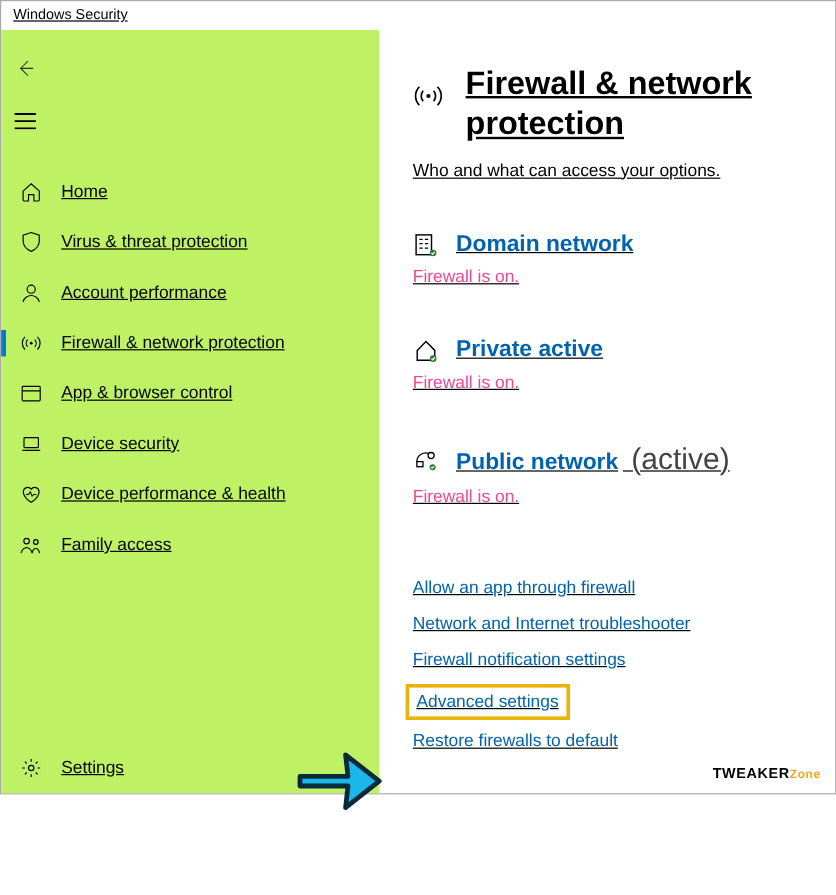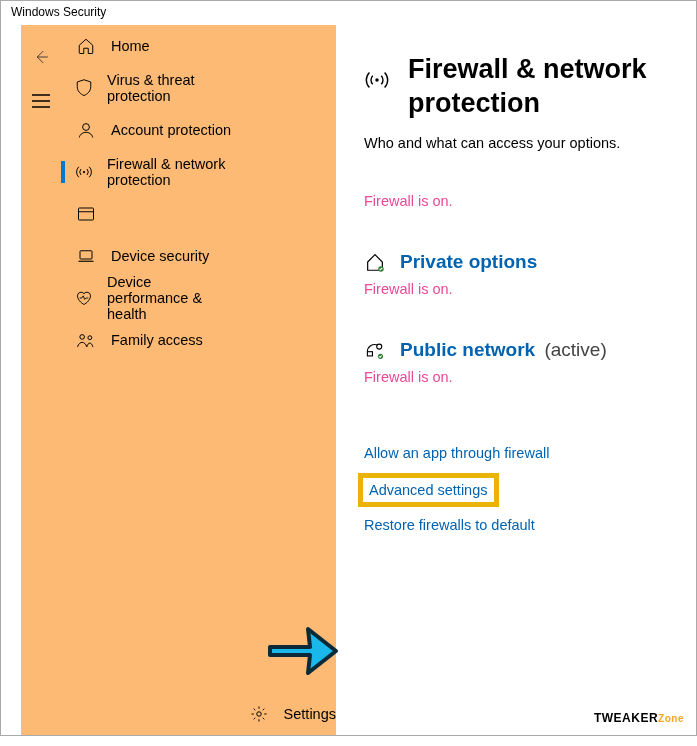--- a/index.html
+++ b/index.html
@@ -1,23 +1,23 @@
 <!DOCTYPE html>
 <html><head>
 <meta charset="utf-8">
 <style>
   * { box-sizing: border-box; margin: 0; padding: 0; }
   html, body { width: 697px; height: 746px; font-family: "Segoe UI", Arial, sans-serif; background: #fff; overflow: hidden; }
-  .window { width: 697px; height: 736px; border: 1px solid #aaa; position: relative; }
+  .window { width: 697px; height: 662px; border: 1px solid #aaa; position: relative; text-decoration: underline; }
 
   .titlebar { height: 24px; padding: 4px 10px 0 10px; font-size: 12px; color: #000; }
 
   .content { display: flex; height: calc(100% - 24px); }
 
-  .sidebar { width: 315px; background: #fdba74; display: flex; flex-direction: row; margin-left: 20px; }
+  .sidebar { width: 315px; background: #bef264; display: flex; flex-direction: column; }
   .sidebar-top { padding: 14px 0 0 0; }
   .back-btn { width: 40px; height: 36px; display:flex; align-items:center; justify-content:center; }
   .menu-btn { width: 40px; height: 40px; display:flex; align-items:center; justify-content:center; margin-top:6px; margin-bottom:18px;}
   .nav-list { flex: 1; }
   .nav-item {
     height: 42px; display: flex; align-items: center;
     padding-left: 14px; font-size: 14.5px; color: #000;
     position: relative; cursor: default;
   }
   .nav-item .icon { width: 22px; height: 22px; display:flex; align-items:center; justify-content:center; margin-right: 14px; }
@@ -28,27 +28,27 @@
 
   .main { flex: 1; padding: 28px 20px 0 28px; position: relative; }
   .page-header { display: flex; align-items: flex-start; gap: 18px; margin-bottom: 14px; }
   .page-header .hicon { margin-top: 14px; }
   h1 { font-weight: 600; font-size: 27px; line-height: 1.25; color: #000; }
   .page-desc { font-size: 14.5px; color: #000; margin-bottom: 42px; }
 
   .network { margin-bottom: 42px; }
   .net-head { display: flex; align-items: center; gap: 14px; }
   .net-title { font-size: 19px; font-weight: 600; color: #0063b1; }
-  .net-suffix { font-size: 19px; font-weight: 400; color: #444; margin-left: 4px;}
+  .net-suffix { font-size: 25px; font-weight: 400; color: #444; margin-left: 4px;}
   .net-status { font-size: 14.5px; color: #ec4899; margin-top: 8px; }
   .nicon { width: 22px; height: 22px; display:flex; align-items:center; justify-content:center;}
 
   .links { margin-top: 60px; }
   .link { font-size: 14.5px; color: #0063b1; margin-bottom: 14px; cursor: pointer; width: fit-content; }
-  .link.highlighted { border: 5px solid #eab308; padding: 4px 6px; margin-left: -6px; margin-bottom: 10px; margin-top:-2px;}
+  .link.highlighted { border: 3px solid #eab308; padding: 4px 6px; margin-left: -6px; margin-bottom: 10px; margin-top:-2px;}
 
   .arrow-callout {
     position: absolute; left: -74px; top: 592px; pointer-events: none;
   }
 
   .brand { position: absolute; right: 12px; bottom: 10px; font-size: 12px; font-weight: 700; letter-spacing: .5px;}
   .brand .bz { color: #f5a623; font-size:10px; }
 
   svg { display: block; }
 </style>
@@ -99,40 +99,41 @@
           <span>Virus &amp; threat protection</span>
         </div>
 
         <div class="nav-item">
           <span class="icon">
             <svg width="18" height="18" viewBox="0 0 24 24">
                 <circle cx="12" cy="8" r="4.5" fill="none" stroke="#000" stroke-width="1.3"></circle>
                 <path d="M3 22c1-5 6-7 9-7s8 2 9 7" fill="none" stroke="#000" stroke-width="1.3"></path>
               </svg>
           </span>
-          <span>Account protection</span>
+          <span>Account performance</span>
         </div>
 
         <div class="nav-item selected">
           <span class="icon">
             <svg width="18" height="18" viewBox="0 0 24 24">
                 <path d="M5 5a10 10 0 0 0 0 14M19 5a10 10 0 0 1 0 14M8 8a6 6 0 0 0 0 8M16 8a6 6 0 0 1 0 8" fill="none" stroke="#000" stroke-width="1.3"></path>
                 <circle cx="12" cy="12" r="1.5" fill="#000"></circle>
               </svg>
           </span>
           <span>Firewall &amp; network protection</span>
         </div>
 
         <div class="nav-item">
           <span class="icon">
             <svg width="18" height="16" viewBox="0 0 24 20">
                 <rect x="2" y="2" width="20" height="16" rx="1" fill="none" stroke="#000" stroke-width="1.3"></rect>
                 <path d="M2 7h20" stroke="#000" stroke-width="1.3"></path>
               </svg>
           </span>
+          <span>App &amp; browser control</span>
         </div>
 
         <div class="nav-item">
           <span class="icon">
             <svg width="18" height="16" viewBox="0 0 24 20">
                 <rect x="4" y="3" width="16" height="11" rx="1" fill="none" stroke="#000" stroke-width="1.3"></rect>
                 <path d="M2 17h20" stroke="#000" stroke-width="1.5"></path>
               </svg>
           </span>
           <span>Device security</span>
@@ -180,33 +181,44 @@
           <svg width="26" height="26" viewBox="0 0 24 24">
               <path d="M5 5a10 10 0 0 0 0 14M19 5a10 10 0 0 1 0 14M8 8a6 6 0 0 0 0 8M16 8a6 6 0 0 1 0 8" fill="none" stroke="#000" stroke-width="1.3"></path>
               <circle cx="12" cy="12" r="1.6" fill="#000"></circle>
             </svg>
         </span>
         <h1>Firewall &amp; network protection</h1>
       </div>
       <p class="page-desc">Who and what can access your options.</p>
 
       <div class="network">
+        <div class="net-head">
+          <span class="nicon">
+            <svg width="22" height="22" viewBox="0 0 24 24">
+                <rect x="3" y="3" width="14" height="18" fill="none" stroke="#000" stroke-width="1.3"></rect>
+                <path d="M6 7h3M6 11h3M6 15h3M11 7h3M11 11h3M11 15h3" stroke="#000" stroke-width="1.2"></path>
+                <circle cx="18.5" cy="19.5" r="3" fill="#2e7d32"></circle>
+                <path d="M17 19.5l1 1 2-2" stroke="#fff" stroke-width="1.2" fill="none"></path>
+              </svg>
+          </span>
+          <span class="net-title">Domain network</span>
+        </div>
         <div class="net-status">Firewall is on.</div>
       </div>
 
       <div class="network">
         <div class="net-head">
           <span class="nicon">
             <svg width="22" height="22" viewBox="0 0 24 24">
                 <path d="M4 12l8-8 8 8v9H4z" fill="none" stroke="#000" stroke-width="1.3"></path>
                 <circle cx="18.5" cy="19.5" r="3" fill="#2e7d32"></circle>
                 <path d="M17 19.5l1 1 2-2" stroke="#fff" stroke-width="1.2" fill="none"></path>
               </svg>
           </span>
-          <span class="net-title">Private options</span>
+          <span class="net-title">Private active</span>
         </div>
         <div class="net-status">Firewall is on.</div>
       </div>
 
       <div class="network">
         <div class="net-head">
           <span class="nicon">
             <svg width="24" height="22" viewBox="0 0 26 24">
                 <rect x="4" y="14" width="6" height="5" fill="none" stroke="#000" stroke-width="1.3"></rect>
                 <path d="M4 14c0-6 6-10 12-8" fill="none" stroke="#000" stroke-width="1.3"></path>
@@ -217,20 +229,22 @@
           </span>
           <span>
             <span class="net-title">Public network</span><span class="net-suffix">  (active)</span>
           </span>
         </div>
         <div class="net-status">Firewall is on.</div>
       </div>
 
       <div class="links">
         <div class="link">Allow an app through firewall</div>
+        <div class="link">Network and Internet troubleshooter</div>
+        <div class="link">Firewall notification settings</div>
         <div class="link highlighted">Advanced settings</div>
         <div class="link">Restore firewalls to default</div>
       </div>
 
       <div class="arrow-callout">
         <svg width="80" height="60" viewBox="0 0 80 60">
           <path d="M8 30 h40 l-2 -18 l28 22 l-28 22 l2 -18 h-40 z" fill="#19b7ea" stroke="#0a2a3a" stroke-width="4" stroke-linejoin="round"></path>
         </svg>
       </div>
 

